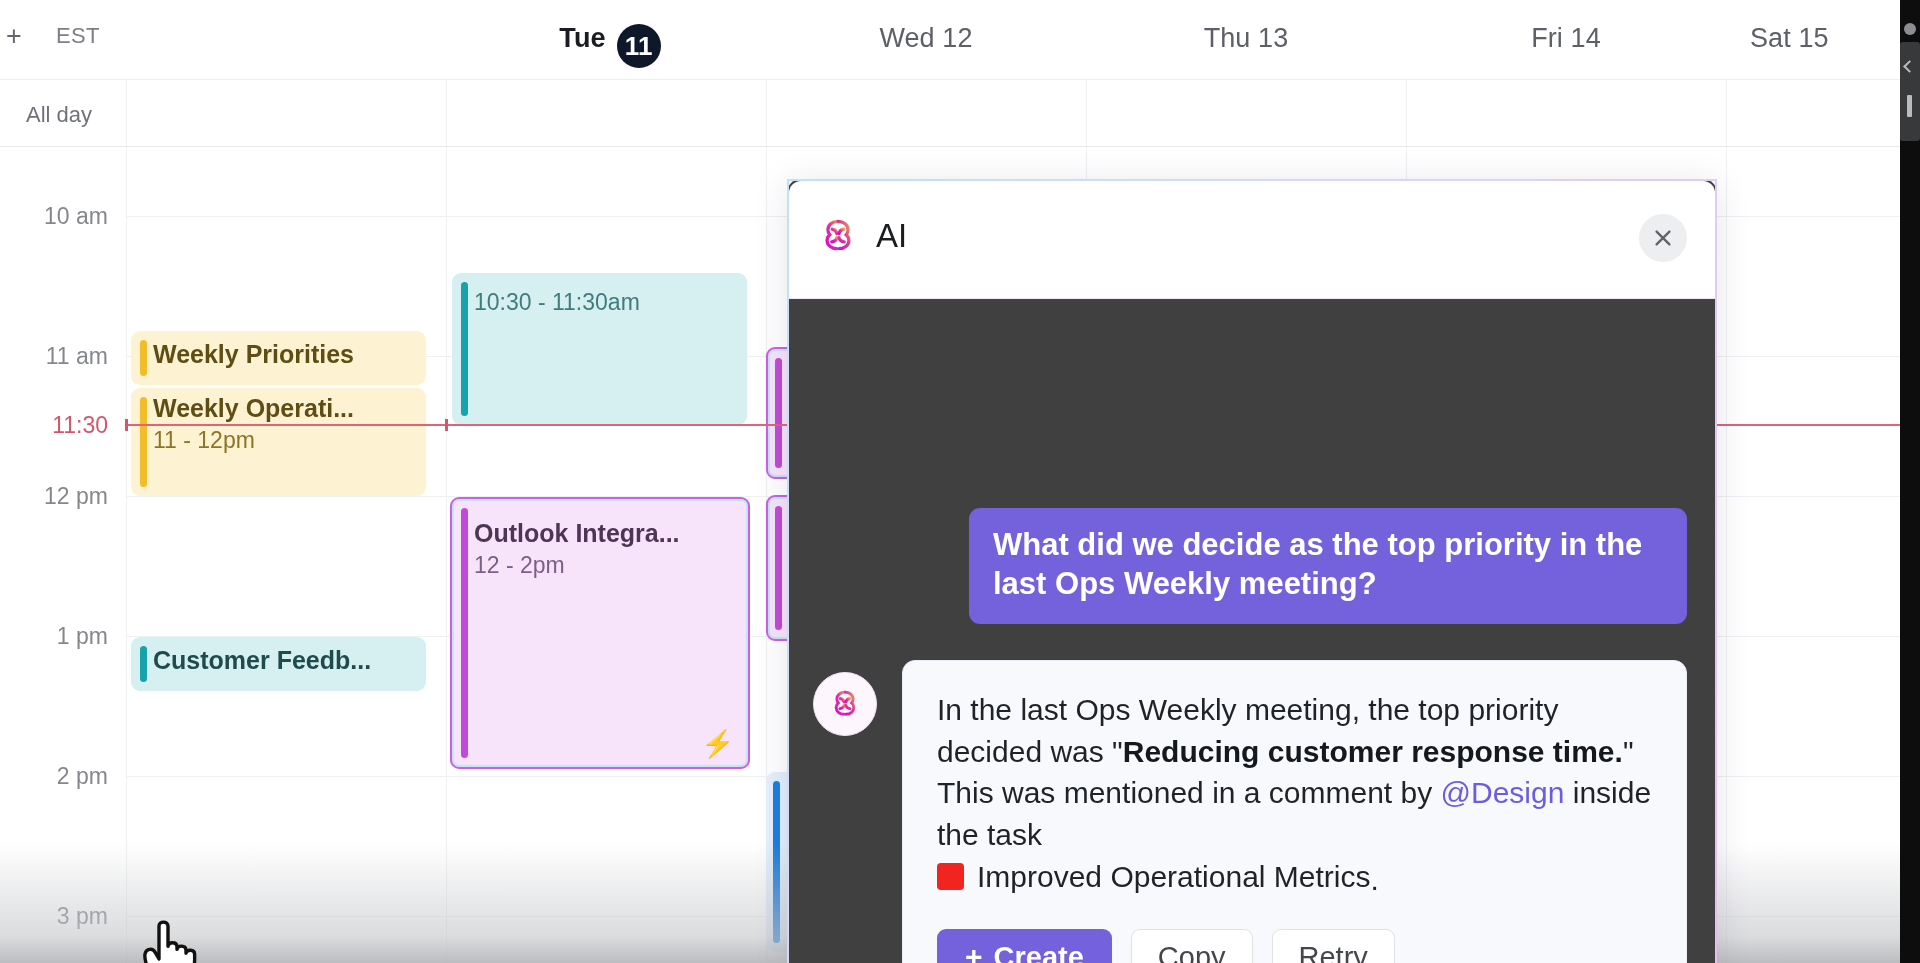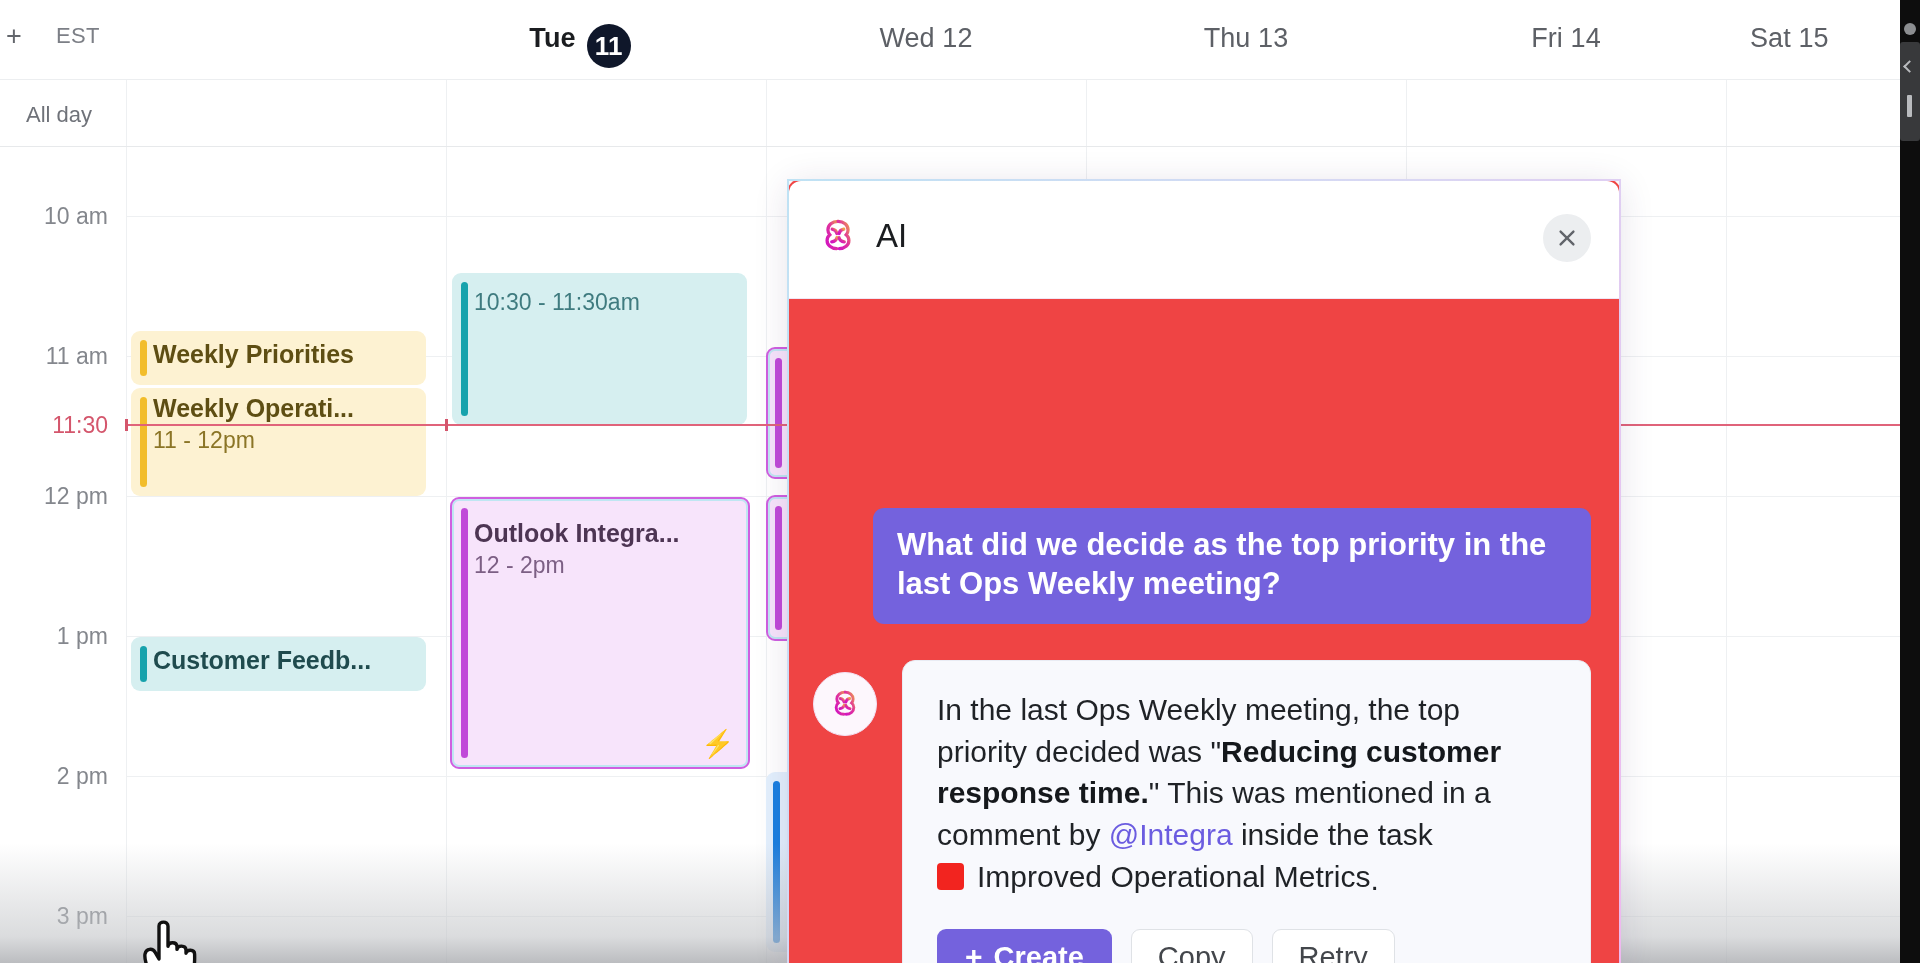--- a/index.html
+++ b/index.html
@@ -129,22 +129,22 @@
   .right-strip .sb-caret {
     position:absolute; left:5px; top:62px; width:9px; height:9px;
     border-left:2px solid #b9bbbe; border-bottom:2px solid #b9bbbe; transform:rotate(45deg);
   }
   .right-strip .sb-bar {
     position:absolute; left:7px; top:95px; width:5px; height:22px; background:#b9bbbe; border-radius:1px;
   }
 
   
   .ai-panel {
-    position:absolute; left:787px; top:179px; width:834px; height:784px;
-    background:#ef4444; border-radius:14px 14px 0 0;
+    position:absolute; left:787px; top:179px; width:930px; height:784px;
+    background:#404040; border-radius:14px 14px 0 0;
     border:2px solid; border-bottom:none;
     border-image: linear-gradient(125deg,#bfe2f4 0%,#d9d7f3 45%,#efb8ef 100%) 1;
     box-shadow:0 4px 34px rgba(60,40,90,.13);
     z-index:12; overflow:hidden;
   }
   .ai-head {
     position:absolute; left:0; top:0; width:100%; height:118px;
     border-bottom:1px solid #f0e6f5; background:#fff;
   }
   .ai-logo { position:absolute; left:28px; top:34px; width:42px; height:42px; }
@@ -206,21 +206,21 @@
 
 <div id="app">
 
   <div class="cal">
 
     <div class="cal-header">
       <div class="plus-btn">+</div>
       <div class="tz-label">EST</div>
 
 
-      <div class="day-head today" style="left:420px;width:320px;">
+      <div class="day-head today" style="left:450px;width:320px;">
         <span>Tue</span>
         <span class="day-pill">11</span>
       </div>
 
       <div class="day-head" style="left:766px;width:320px;">
         <span>Wed 12</span>
       </div>
 
       <div class="day-head" style="left:1086px;width:320px;">
         <span>Thu 13</span>
@@ -374,21 +374,21 @@
               <path d="M20 7.5v25"></path>
               <path d="M14.5 13.5c2.4.4 4 1.9 4.4 4.2"></path>
               <path d="M25.5 13.5c-2.4.4-4 1.9-4.4 4.2"></path>
               <path d="M14 25.5c2.6-.3 4.5-1.8 5-4"></path>
               <path d="M26 25.5c-2.6-.3-4.5-1.8-5-4"></path>
             </g>
           </svg>
         </div>
 
         <div class="ai-bubble">
-          <div class="ai-text"><span>In the last Ops Weekly meeting, the top priority decided was "</span><b>Reducing customer response time.</b><span>" This was mentioned in a comment by </span><span class="mention">@Integra</span><span> inside the task </span><br><span class="task-chip">
+          <div class="ai-text"><span>In the last Ops Weekly meeting, the top priority decided was "</span><b>Reducing customer response time.</b><span>" This was mentioned in a comment by </span><span class="mention">@Design</span><span> inside the task </span><br><span class="task-chip">
                 <span class="task-sq"></span>
                 <span>Improved Operational Metrics</span>
               </span><span>.</span>
           </div>
 
           <div class="ai-actions">
             <button class="btn-create">
               <span class="plus">+</span>
               <span>Create</span>
             </button>

